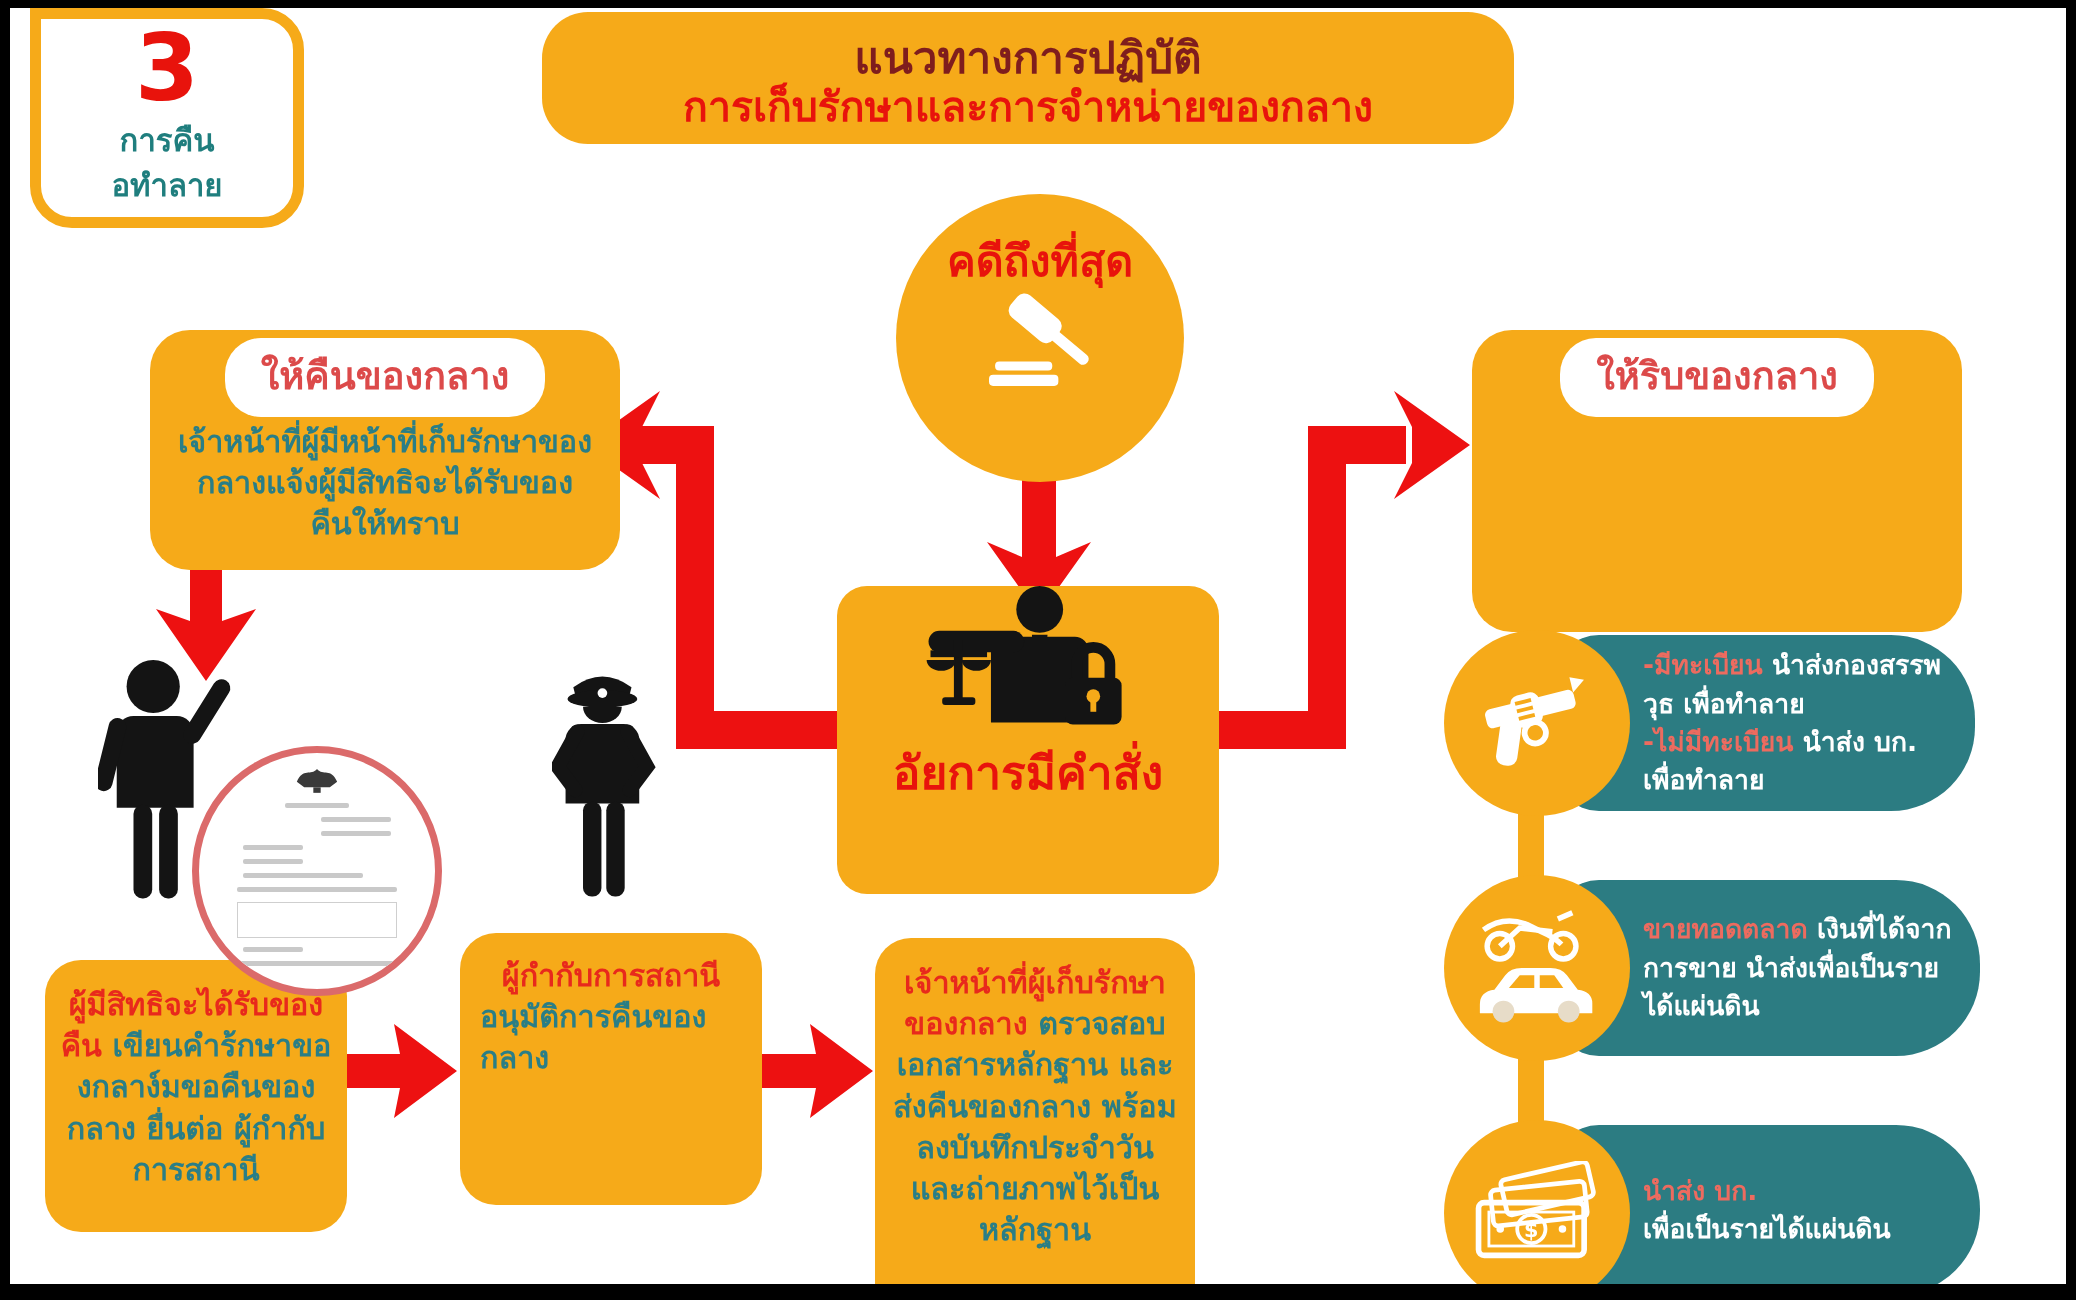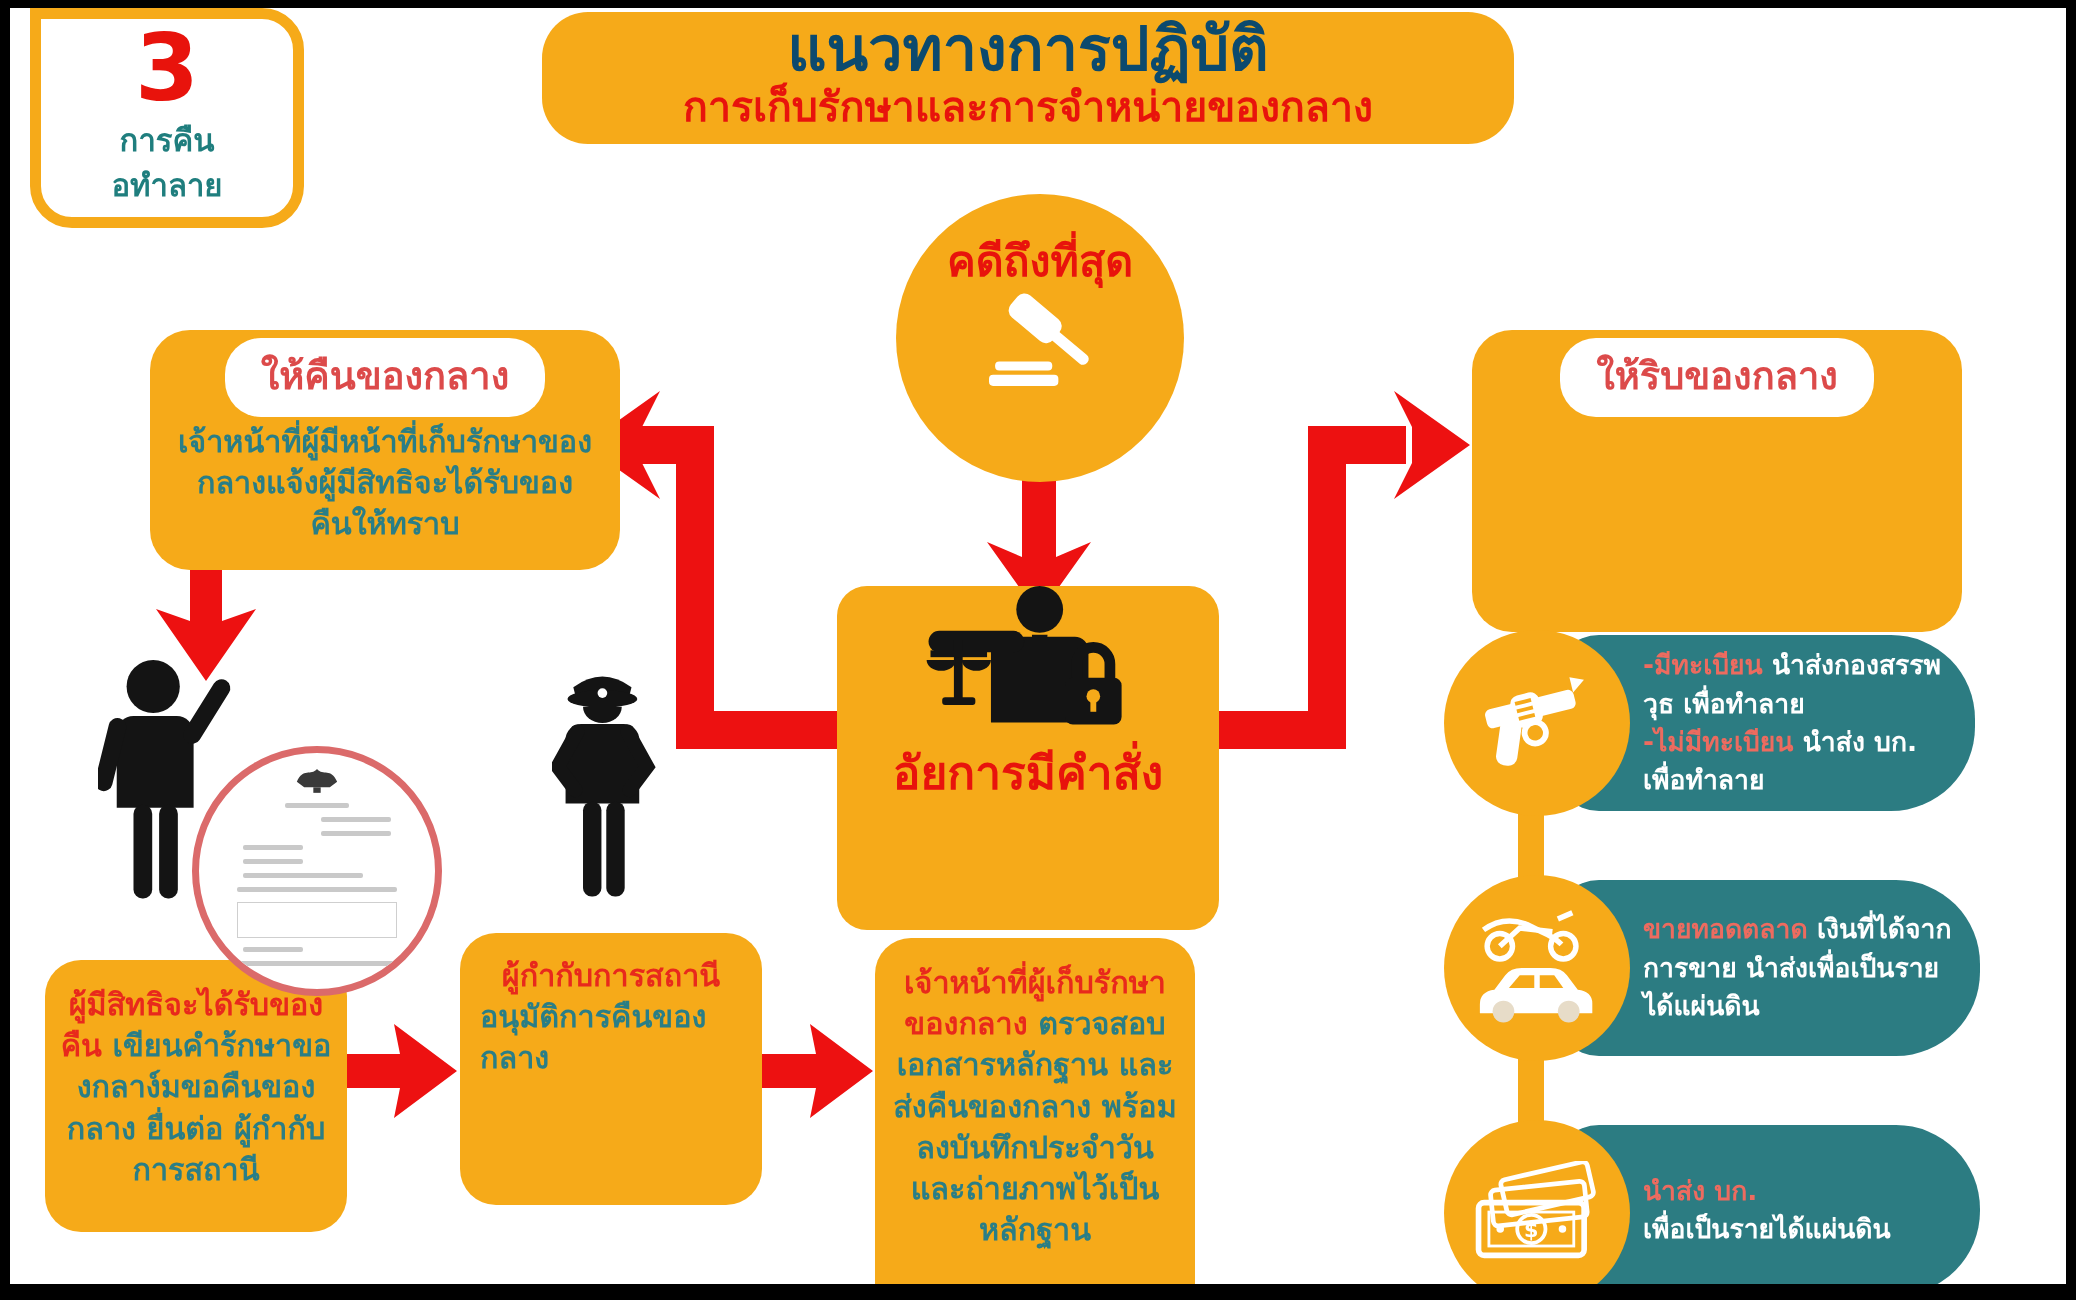--- a/index.html
+++ b/index.html
@@ -15,39 +15,39 @@
 
   
   .badge { left:20px; top:0; width:252px; height:198px; border:11px solid #F6AA19;
            border-radius:0 42px 42px 42px; background:#fff; text-align:center; z-index:2; }
   .badge-num { font-size:92px; color:#E8130C; line-height:1.05; margin-top:2px; }
   .badge-line { font-size:31px; color:#1F7E7E; line-height:1.45; }
 
   
   .title-banner { left:532px; top:4px; width:972px; height:132px; background:#F6AA19;
                   border-radius:46px; text-align:center; z-index:2; }
-  .title-1 { font-size:61px; color:#0c4a6e; line-height:1.2; margin-top:0; }
+  .title-1 { font-size:44px; color:#7f1d1d; line-height:1.2; margin-top:20px; }
   .title-2 { font-size:41px; color:#E8130C; line-height:1.1; }
 
   
   .start-circle { left:886px; top:186px; width:288px; height:288px; border-radius:50%;
                   background:#F6AA19; text-align:center; z-index:2; }
   .start-label { font-size:43px; color:#E8130C; margin-top:42px; line-height:1.2; }
 
   
   .branch { background:#F6AA19; border-radius:40px; text-align:center; z-index:2; }
   .branch-left  { left:140px; top:322px; width:470px; height:240px; }
   .branch-right { left:1462px; top:322px; width:490px; height:302px; }
   .branch-pill { width:max-content; margin:8px auto 0; background:#fff; border-radius:36px;
                  padding:7px 36px 11px; font-size:38px; color:#DC4A4A; }
   .branch-body { margin-top:4px; padding:0 16px; font-size:30.5px; color:#2A7E86;
                  line-height:1.35; overflow-wrap:anywhere; }
 
   
-  .center-box { left:827px; top:578px; width:382px; height:344px; background:#F6AA19;
+  .center-box { left:827px; top:578px; width:382px; height:308px; background:#F6AA19;
                 border-radius:30px; text-align:center; z-index:2; }
   .center-label { font-size:46px; color:#E8130C; margin-top:0; line-height:1.2; }
 
   
   .step-box { position:absolute; background:#F6AA19; border-radius:36px; z-index:2;
               font-size:30.5px; line-height:1.35; box-sizing:border-box; overflow-wrap:anywhere; }
   #step1 { left:35px;  top:952px; width:302px; height:272px; padding:24px 14px; text-align:center; }
   #step2 { left:450px; top:925px; width:302px; height:272px; padding:22px 20px; text-align:left; }
   #step3 { left:865px; top:930px; width:320px; height:408px; padding:24px 16px; text-align:center; }
   .step-red { color:#E8291C; } .step-teal { color:#2A7E86; }

